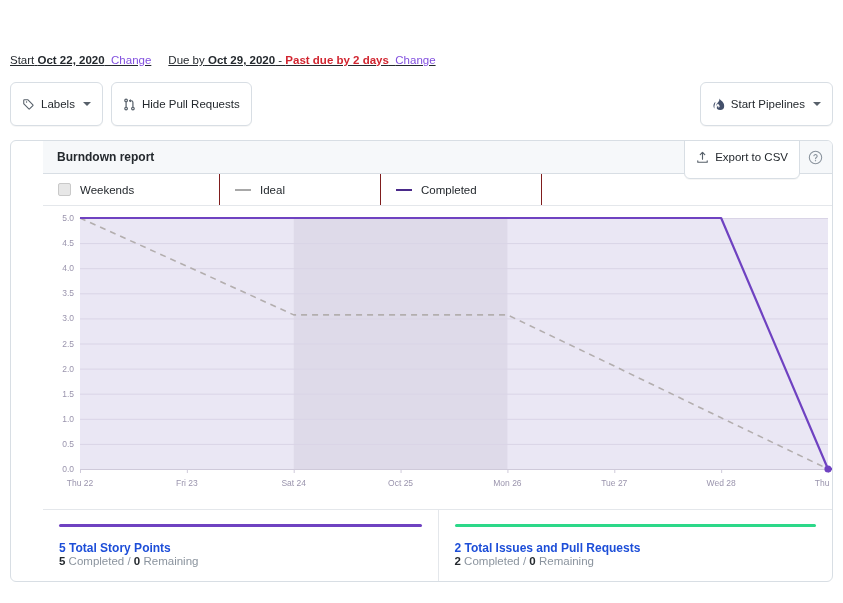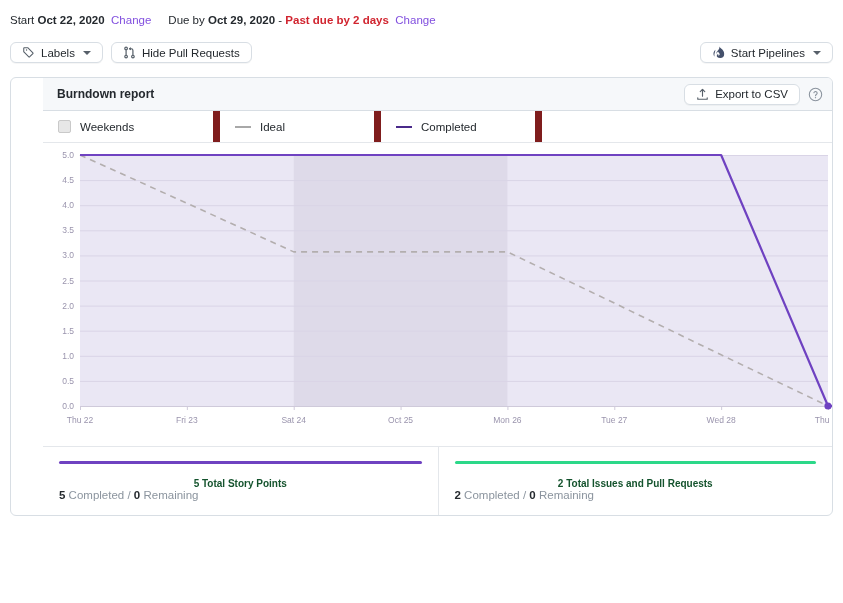--- a/index.html
+++ b/index.html
@@ -15,38 +15,38 @@
   
   .page-header { padding: 6px 10px 0 10px; }
   .title-row { display: flex; align-items: center; gap: 8px; }
   .sprint-icon { width: 26px; height: 26px; flex: 0 0 26px; display:block; }
   .page-title {
     font-size: 25px; font-weight: bold; letter-spacing: -0.2px;
     color: #24292e; line-height: 30px;
   }
   .meta-row {
     margin-top: 8px; font-size: 11.5px; color: #24292e;
-    display: flex; align-items: baseline; gap: 0;
+    display: flex; align-items: baseline; gap: 0; text-decoration: underline;
   }
   .meta-seg { white-space: nowrap; }
-  .meta-seg + .meta-seg { margin-left: 17px; }
+  .meta-seg + .meta-seg { margin-left: 17px; margin-top: 40px; }
   .meta-label { color: #24292e; }
   .meta-strong { font-weight: bold; }
   .meta-overdue { color: #d1242f; font-weight: bold; }
   .link { color: #8250df; cursor: pointer; }
 
   
   .toolbar {
     margin-top: 16px; padding: 0 10px;
     display: flex; align-items: center; justify-content: space-between;
   }
   .toolbar-left { display: flex; align-items: center; gap: 8px; }
   .btn {
     display: inline-flex; align-items: center; gap: 6px;
-    height: 21px; padding: 0 11px;
+    height: 44px; padding: 0 11px;
     background: #ffffff; border: 1px solid #d8dee4; border-radius: 6px;
     font-size: 11.5px; color: #24292e; cursor: pointer;
     font-family: "Liberation Sans", sans-serif;
     box-shadow: 0 1px 0 rgba(27,31,36,0.04);
     white-space: nowrap;
   }
   .caret {
     width: 0; height: 0; margin-left: 2px;
     border-left: 4px solid transparent; border-right: 4px solid transparent;
     border-top: 4px solid #57606a;
@@ -66,21 +66,21 @@
   }
   .card-head-title { font-size: 12px; font-weight: bold; color: #24292e; }
   .card-head-right { display: flex; align-items: center; gap: 8px; }
   .help-icon { width: 15px; height: 15px; display: block; }
 
   
   .legend { display: flex; border-bottom: 1px solid #e4e7eb; height: 32px; }
   .legend-cell {
     display: flex; align-items: center; gap: 9px;
     padding-left: 15px; font-size: 11.5px; color: #24292e;
-    border-right: 7px solid #7f1d1d; cursor: pointer;
+    border-right: 1px solid #7f1d1d; cursor: pointer;
   }
   .legend-cell:last-child { border-right: none; cursor: default; }
   .legend-cell.c1 { width: 177px; }
   .legend-cell.c2 { width: 161px; }
   .legend-cell.c3 { width: 161px; }
   .legend-cell.c4 { flex: 1; }
   .swatch-box {
     width: 13px; height: 13px; border: 1px solid #c9c9c9;
     background: #e7e7e7; border-radius: 2px; display:block;
   }
@@ -90,21 +90,21 @@
 
   
   .chart-wrap { position: relative; height: 303px; background: #fff; }
   .chart-svg { display: block; }
 
   
   .summary { display: flex; border-top: 1px solid #e4e7eb; }
   .summary-col { width: 50%; padding: 14px 16px 14px 16px; }
   .summary-col.second { border-left: 1px solid #e4e7eb; }
   .sum-bar { height: 3px; border-radius: 2px; margin-bottom: 14px; }
-  .sum-title { font-size: 10px; font-weight: bold; color: #14532d; text-align: center; }
+  .sum-title { font-size: 12px; font-weight: bold; color: #1d4ed8; }
   .sum-sub { font-size: 11.5px; color: #8b949e; }
   .sum-sub b { color: #24292e; font-weight: bold; }
 </style>
 </head>
 <body>
 
 <div class="page-header">
 
   <div class="meta-row">
     <span class="meta-seg">

